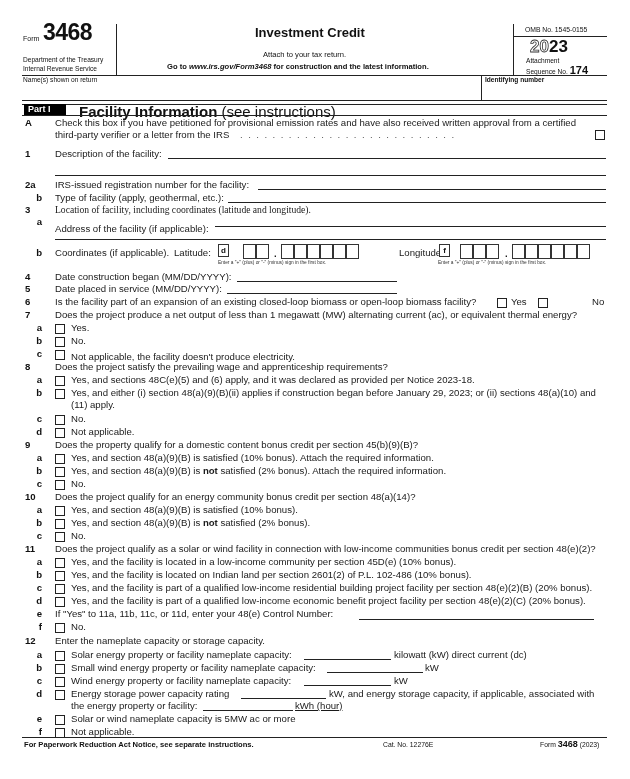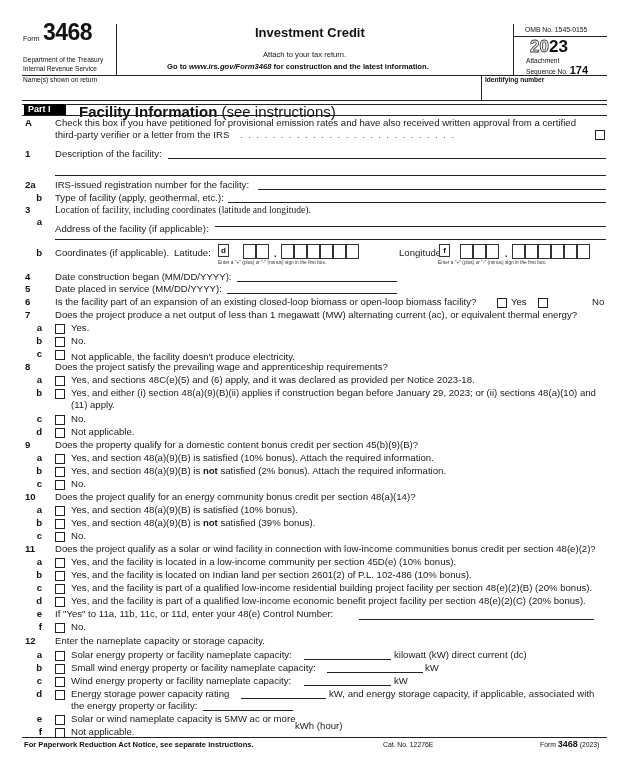--- a/index.html
+++ b/index.html
@@ -187,21 +187,21 @@
 <span class="num" style="left:25px;top:491px;width:14px;text-align:left;">10</span>
 <span class="t" style="left:55px;top:491px;">Does the project qualify for an energy community bonus credit per section 48(a)(14)?</span>
 <div>
   <span class="sub" style="left:30px;top:504px;">a</span>
   <div class="cb" style="left:55px;top:506px;"></div>
   <span class="t" style="left:71px;top:504px;">Yes, and section 48(a)(9)(B) is satisfied (10% bonus).</span>
 </div>
 <div>
   <span class="sub" style="left:30px;top:517px;">b</span>
   <div class="cb" style="left:55px;top:519px;"></div>
-  <span class="t" style="left:71px;top:517px;"><span>Yes, and section 48(a)(9)(B) is </span><b>not</b><span> satisfied (39% bonus).</span></span>
+  <span class="t" style="left:71px;top:517px;"><span>Yes, and section 48(a)(9)(B) is </span><b>not</b><span> satisfied (2% bonus).</span></span>
 </div>
 <div>
   <span class="sub" style="left:30px;top:530px;">c</span>
   <div class="cb" style="left:55px;top:532px;"></div>
   <span class="t" style="left:71px;top:530px;">No.</span>
 </div>
 
 <span class="num" style="left:25px;top:543px;width:14px;text-align:left;">11</span>
 <span class="t" style="left:55px;top:543px;">Does the project qualify as a solar or wind facility in connection with low-income communities bonus credit per section 48(e)(2)?</span>
 <div>
@@ -259,21 +259,21 @@
   <span class="t" style="left:394px;top:675px;">kW</span>
 </div>
 <div>
   <span class="sub" style="left:30px;top:688px;">d</span>
   <div class="cb" style="left:55px;top:690px;"></div>
   <span class="t" style="left:71px;top:688px;">Energy storage power capacity rating</span>
   <div class="uline" style="left:241px;top:698px;width:85px;"></div>
   <span class="t" style="left:329px;top:688px;">kW, and energy storage capacity, if applicable, associated with</span>
   <span class="t" style="left:71px;top:700px;">the energy property or facility:</span>
   <div class="uline" style="left:203px;top:710px;width:90px;"></div>
-  <span class="t" style="left:295px;top:720px;">kWh (hour)</span>
+  <span class="t" style="left:295px;top:700px;text-decoration:underline;">kWh (hour)</span>
 </div>
 <div>
   <span class="sub" style="left:30px;top:713px;">e</span>
   <div class="cb" style="left:55px;top:715px;"></div>
   <span class="t" style="left:71px;top:713px;">Solar or wind nameplate capacity is 5MW ac or more</span>
 </div>
 <div>
   <span class="sub" style="left:30px;top:726px;">f</span>
   <div class="cb" style="left:55px;top:728px;"></div>
   <span class="t" style="left:71px;top:726px;">Not applicable.</span>

